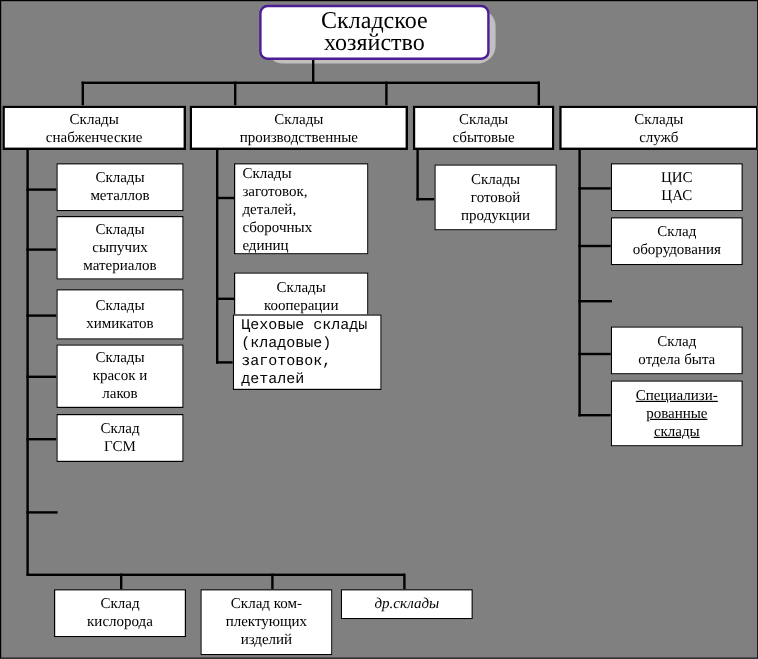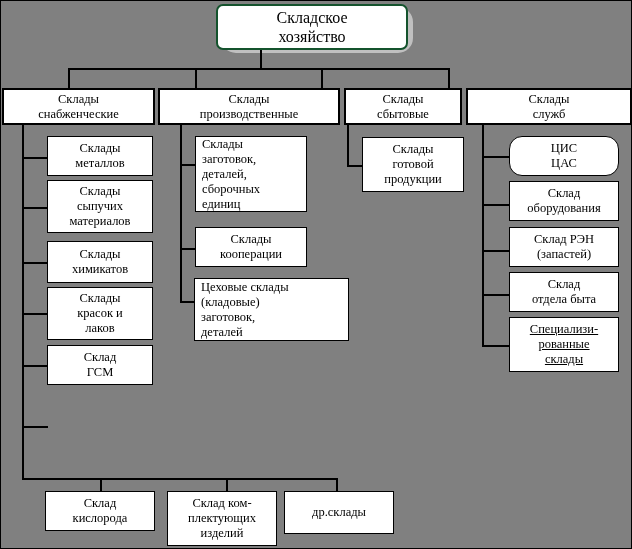--- a/index.html
+++ b/index.html
@@ -22,23 +22,23 @@
     justify-content:center;
     text-align:center;
     font-size:12.5px;
     line-height:15px;
     color:#000000;
     padding:1px 3px;
     white-space:pre-line;
   }
   .box.left{ text-align:left; justify-content:flex-start; padding-left:6px; }
   .root{
-    border:2px solid #14532d;
+    border:2px solid #4c1d95;
     border-radius:7px;
-    font-size:16px;
+    font-size:20px;
     line-height:19px;
   }
   .rootshadow{
     position:absolute;
     background:#c0c0c0;
     border-radius:15px;
     box-sizing:border-box;
   }
   .ln{ position:absolute; background:#000000; }
   .vl{ width:1px; }
@@ -95,55 +95,53 @@
   <div class="ln hl" style="left:179px;top:247px;width:16px;height:2px;"></div>
   <div class="ln hl" style="left:179px;top:300px;width:16px;height:2px;"></div>
 
   <div class="box left" style="left:194px;top:135px;width:112px;height:76px;">Склады
 заготовок,
 деталей,
 сборочных
 единиц</div>
   <div class="box" style="left:194px;top:226px;width:112px;height:40px;">Склады
 кооперации</div>
-  <div class="box left" style="left:193px;top:277px;width:155px;height:63px;">Цеховые склады
+  <div class="box left" style="left:193px;top:261px;width:124px;height:63px;font-family:Liberation Mono, monospace;">Цеховые склады
 (кладовые)
 заготовок,
 деталей</div>
 
   <div class="ln vl" style="left:346px;top:124px;width:2px;height:42px;"></div>
   <div class="ln hl" style="left:346px;top:164px;width:16px;height:2px;"></div>
   <div class="box" style="left:361px;top:136px;width:102px;height:55px;">Склады
 готовой
 продукции</div>
 
   <div class="ln vl" style="left:481px;top:124px;width:2px;height:222px;"></div>
   <div class="ln hl" style="left:481px;top:155px;width:28px;height:2px;"></div>
   <div class="ln hl" style="left:481px;top:203px;width:28px;height:2px;"></div>
   <div class="ln hl" style="left:481px;top:249px;width:28px;height:2px;"></div>
   <div class="ln hl" style="left:481px;top:293px;width:28px;height:2px;"></div>
   <div class="ln hl" style="left:481px;top:344px;width:28px;height:2px;"></div>
 
-  <div class="box" style="left:508px;top:135px;width:110px;height:40px;border-radius:13px;">ЦИС
+  <div class="box" style="left:508px;top:135px;width:110px;height:40px;">ЦИС
 ЦАС</div>
   <div class="box" style="left:508px;top:180px;width:110px;height:40px;">Склад
 оборудования</div>
-  <div class="box" style="left:508px;top:226px;width:110px;height:40px;">Склад РЭН
-(запастей)</div>
   <div class="box" style="left:508px;top:271px;width:110px;height:40px;">Склад
 отдела быта</div>
   <div class="box" style="left:508px;top:316px;width:110px;height:55px;text-decoration:underline;">Специализи-
 рованные
 склады</div>
 
   <div class="ln hl" style="left:21px;top:477px;width:315px;height:2px;"></div>
   <div class="ln vl" style="left:99px;top:477px;width:2px;height:14px;"></div>
   <div class="ln vl" style="left:225px;top:477px;width:2px;height:14px;"></div>
   <div class="ln vl" style="left:335px;top:477px;width:2px;height:14px;"></div>
 
   <div class="box" style="left:44px;top:490px;width:110px;height:40px;">Склад
 кислорода</div>
   <div class="box" style="left:166px;top:490px;width:110px;height:55px;">Склад ком-
 плектующих
 изделий</div>
-  <div class="box" style="left:283px;top:490px;width:110px;height:43px;">др.склады</div>
+  <div class="box" style="left:283px;top:490px;width:110px;height:25px;font-style:italic;">др.склады</div>
 
 </div>
 
 </body></html>

